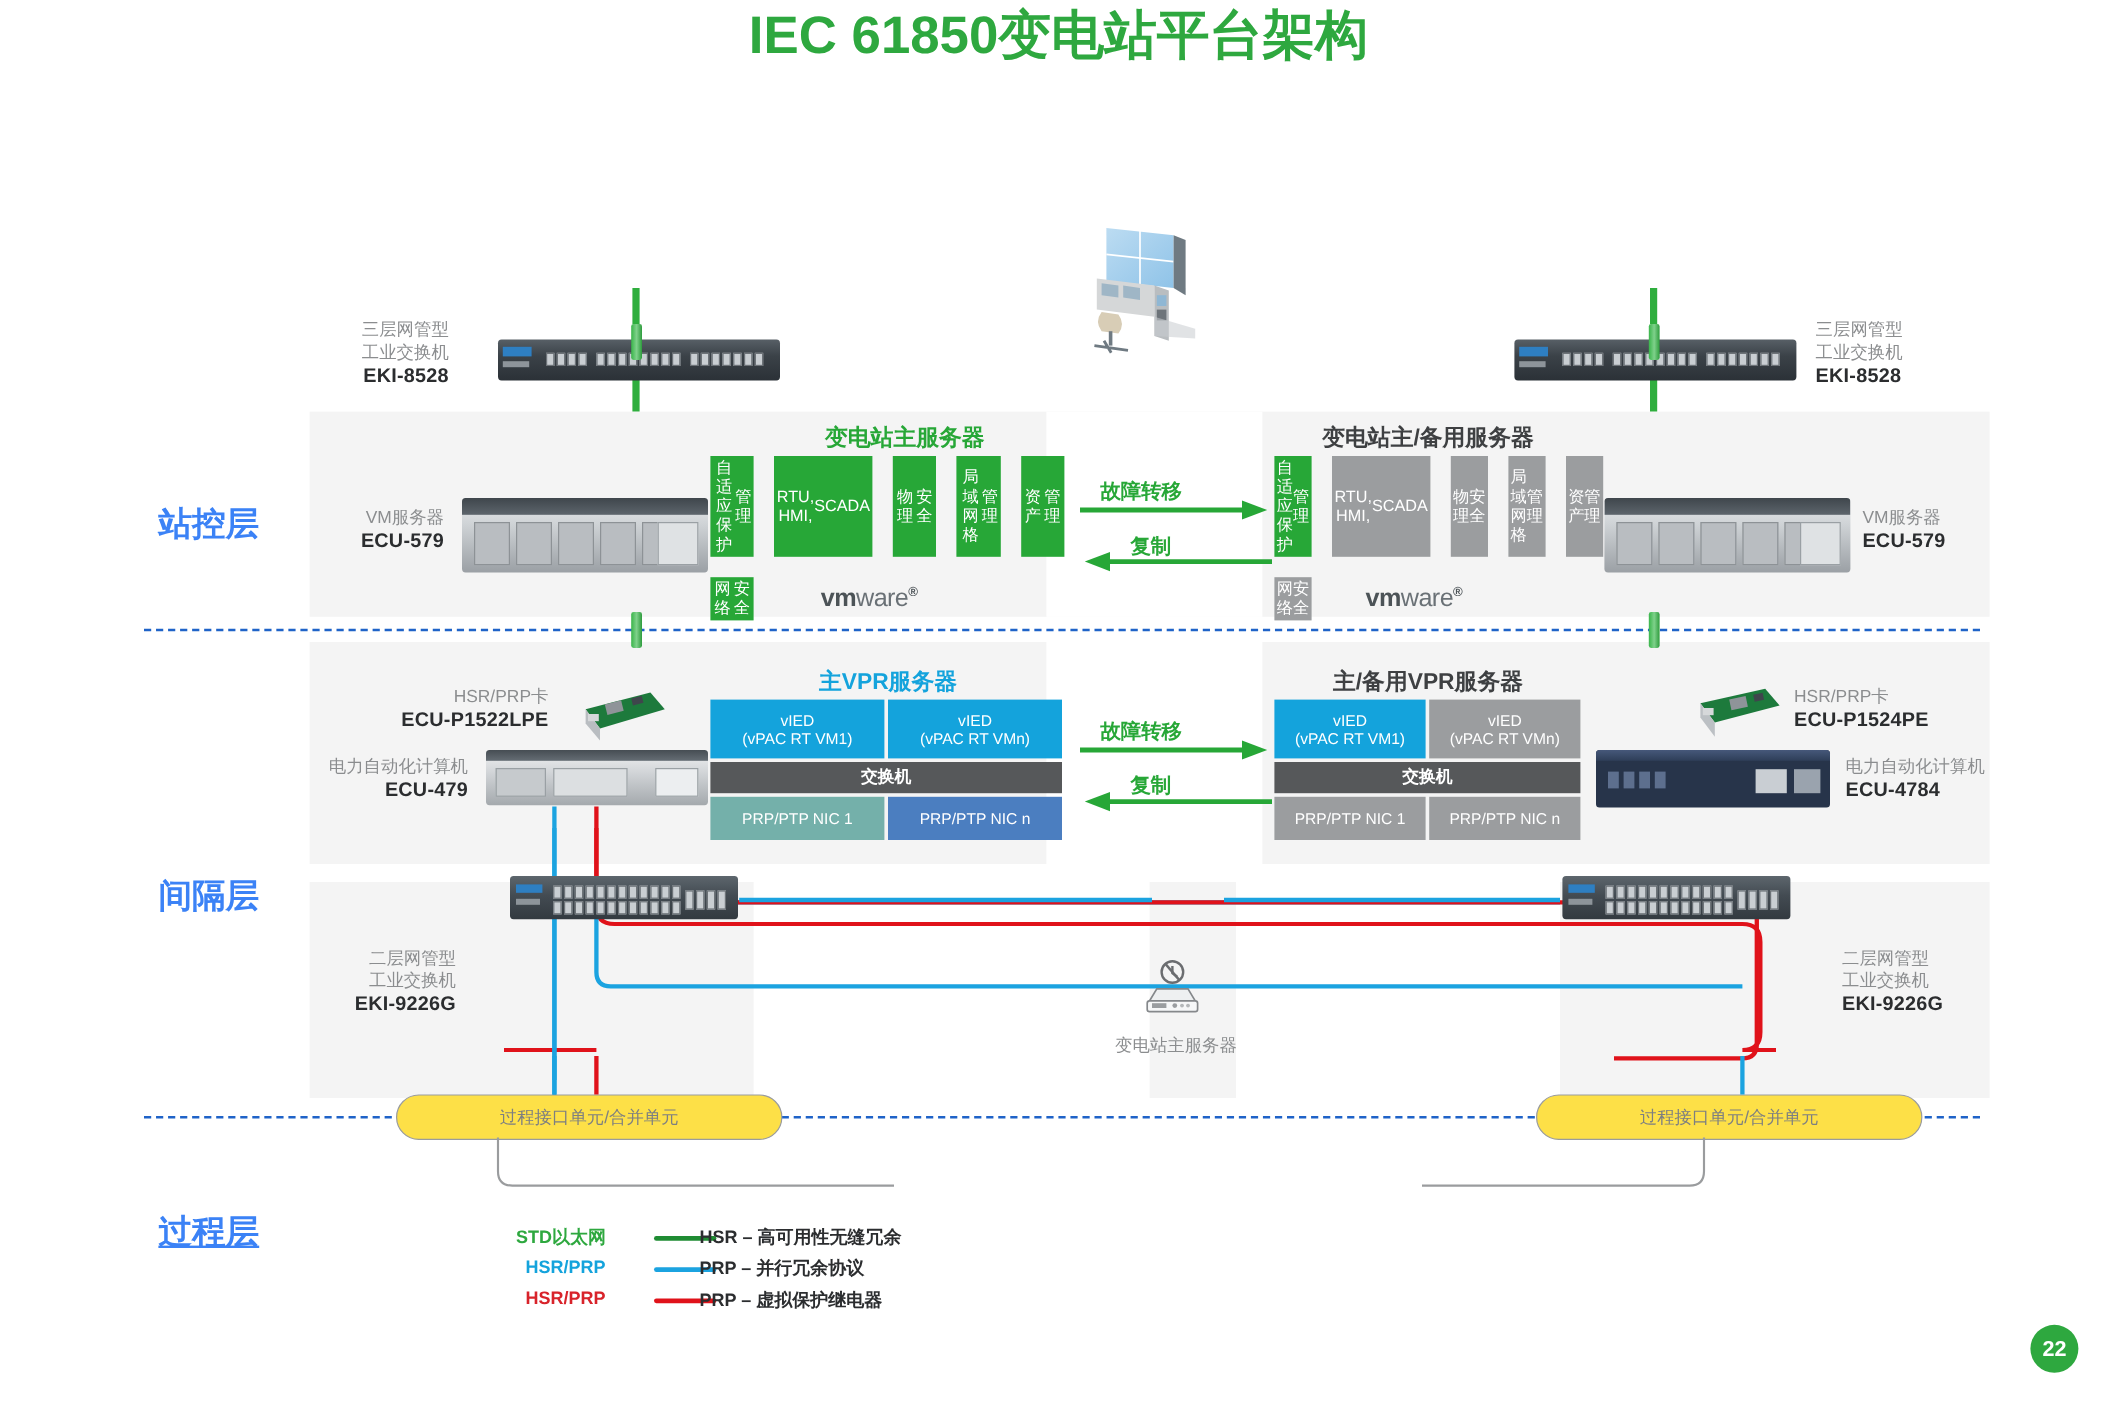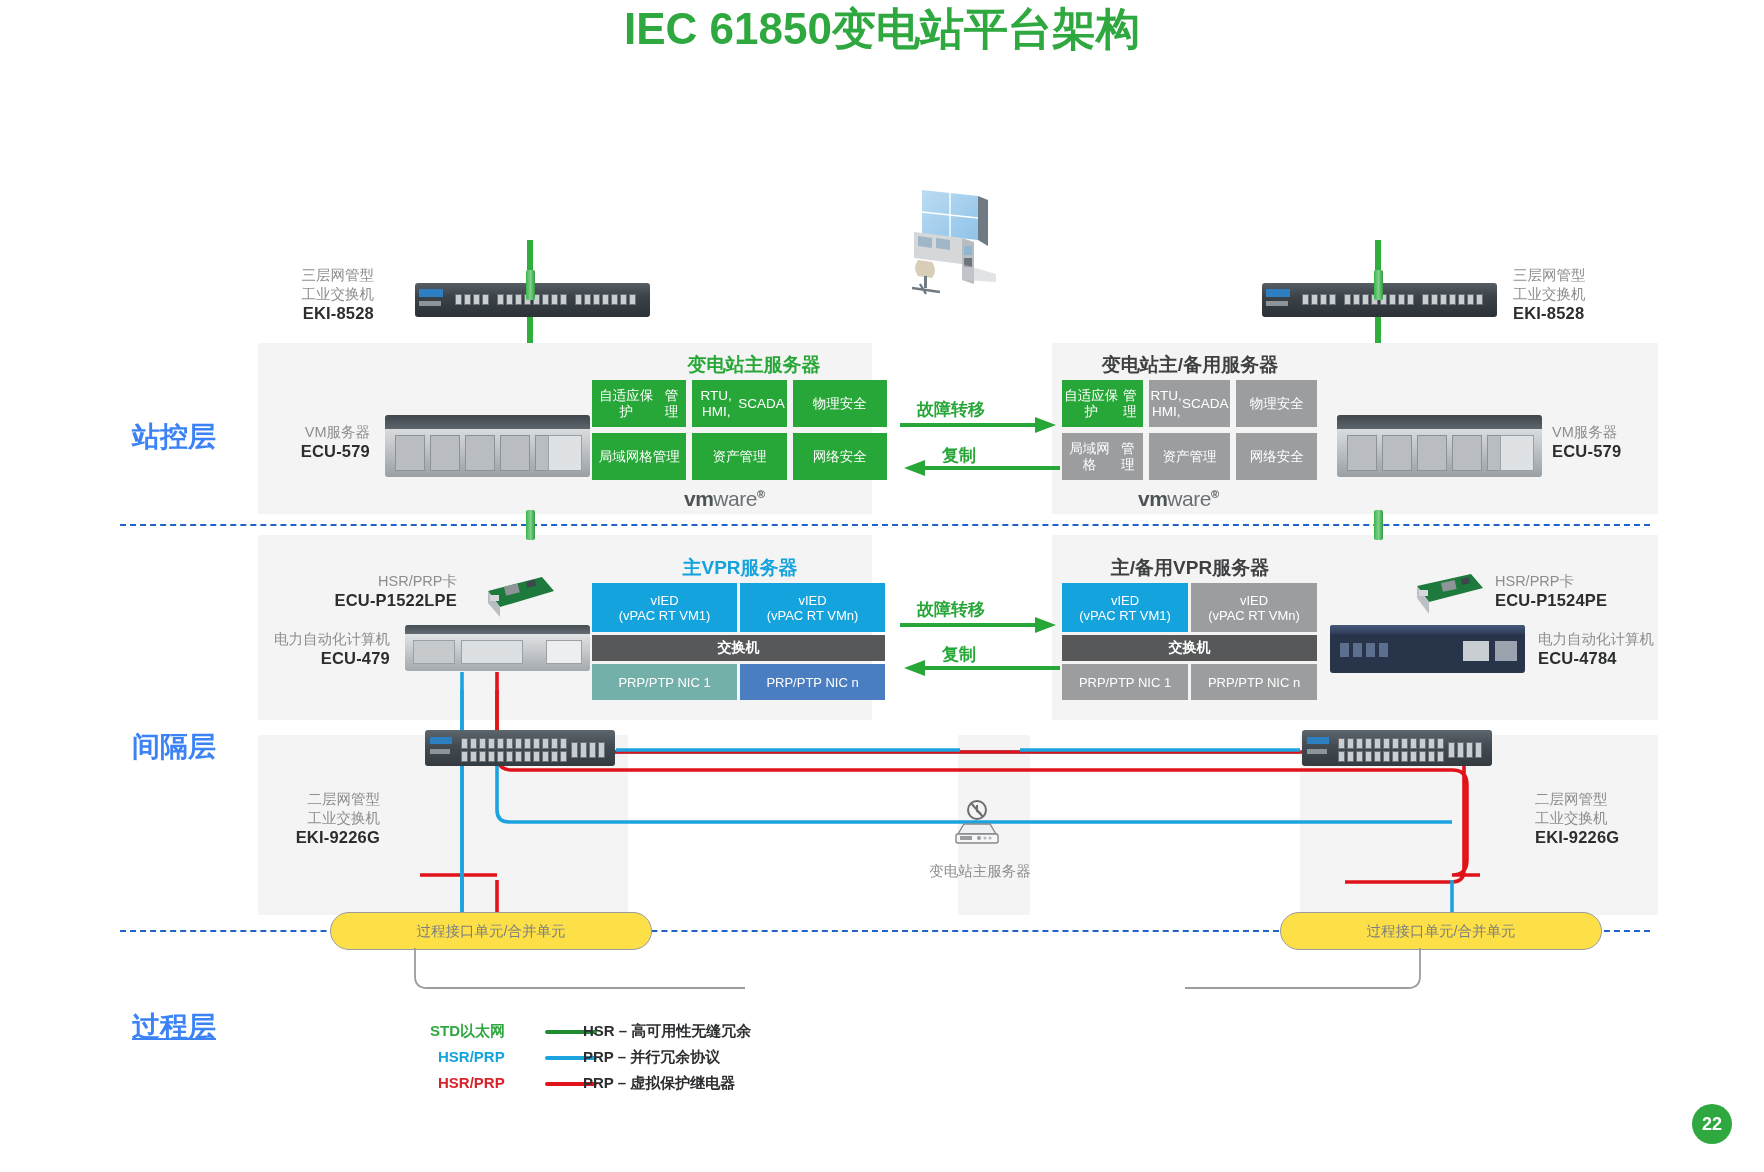--- a/index.html
+++ b/index.html
@@ -32,21 +32,21 @@
 
   
   .layer-label{position:absolute;font-size:28px;font-weight:bold;color:#3b82f6;}
 
   
   .devlbl{position:absolute;font-size:14.5px;color:#8b8d8f;line-height:19px;}
   .devlbl b{color:#2b2d2f;font-size:16.5px;font-weight:bold;letter-spacing:.2px;}
 
   
   .card-title{position:absolute;font-size:19px;font-weight:bold;text-align:center;}
-  .grid6{position:absolute;display:grid;grid-template-columns:1fr 1fr 1fr;grid-template-rows:1fr 1fr;gap:6px;}
+  .grid6{position:absolute;display:grid;grid-template-columns:1fr 1fr 1fr 1fr 1fr;grid-template-rows:1fr 1fr;gap:17px;}
   .cell{display:flex;align-items:center;justify-content:center;text-align:center;
         color:#ffffff;font-size:13.5px;line-height:16px;padding:2px;box-sizing:border-box;}
   .g{background:#27a737;}
   .gr{background:#9b9d9f;}
 
   
   .vmw{position:absolute;font-size:21px;font-weight:bold;color:#4c5357;letter-spacing:-.5px;}
   .vmw .w{font-weight:normal;color:#6a7176;}
 
   

